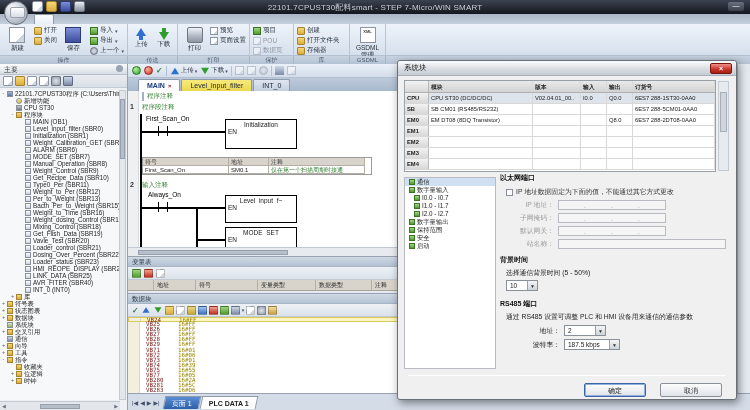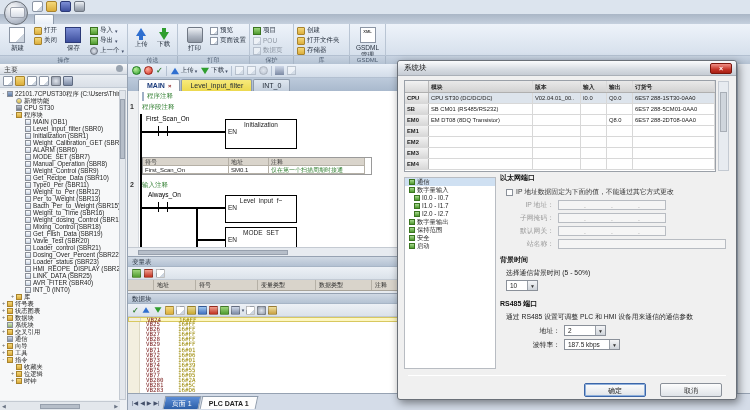--- a/index.html
+++ b/index.html
@@ -159,20 +159,24 @@
   .dlg-btn { position:absolute; top:322px; width:62px; height:14px; background:linear-gradient(#fdfdfd,#dfe3e8); border:1px solid #8a9099; border-radius:2px; font-size:7px; text-align:center; line-height:13px; }
   .dlg-btn.default { border:1px solid #3c66a8; box-shadow:0 0 0 1px #8fb0dc inset; }
 
   .right-strip { left:737px; top:64px; width:13px; height:346px; background:#e4e9ef; border-left:1px solid #b3c0d1; }
 </style>
 </head>
 <body>
 
 <div id="app">
 
+  <div class="abs titlebar">
+    <div class="title">22101.7CPUST30配料smart - STEP 7-Micro/WIN SMART</div>
+    <div class="win-min">—</div>
+  </div>
   <div class="orb"></div>
   <div class="qat">
     <div class="qi ic-page"></div>
     <div class="qi ic-folder"></div>
     <div class="qi ic-disk"></div>
     <div class="qi ic-printer"></div>
   </div>
 
   <div class="abs ribbon-tabs">
 

